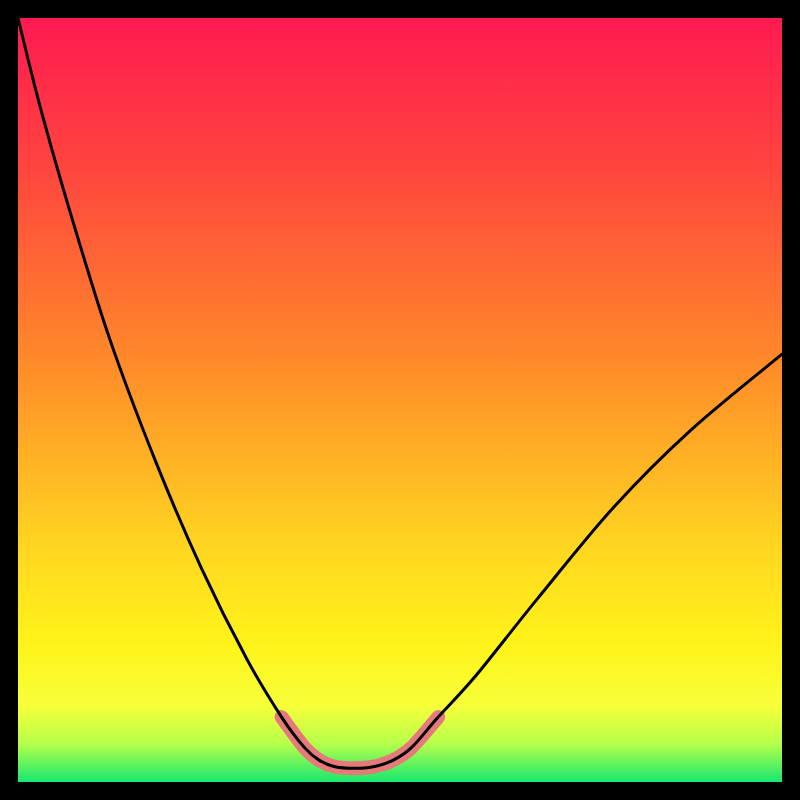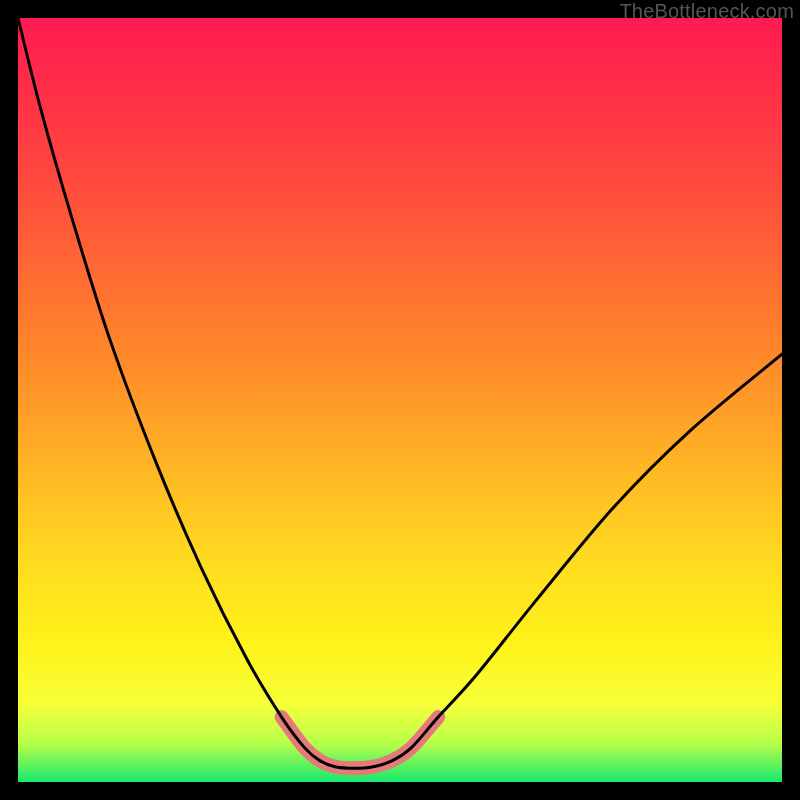--- a/index.html
+++ b/index.html
@@ -62,14 +62,13 @@
 
 <div class="frame">
 
   <div class="plot-area" style="--c0: #ff1a52; --c1: #ff463e; --c2: #ff8a2a; --c3: #ffd820; --c4: #fff31a; --c5: #f6ff3a; --c6: #b6ff4a; --c7: #17e86f;">
     <svg class="curve" viewBox="0 0 764 764">
       <path id="highlight-path" fill="none" stroke-linecap="round" stroke-linejoin="round" d="M 263.58 699.06 C 267.4 704.1533333333333, 280.1333333333333 722.362, 286.5 729.62 C 292.8666666666667 736.878, 296.6866666666667 739.4246666666666, 301.78000000000003 742.608 C 306.87333333333333 745.7913333333333, 311.33 747.4466666666667, 317.06 748.72 C 322.79 749.9933333333333, 329.79333333333335 750.248, 336.16 750.248 C 342.5266666666667 750.248, 348.8933333333333 749.9933333333333, 355.26 748.72 C 361.62666666666667 747.4466666666667, 367.99333333333334 745.7913333333333, 374.36 742.608 C 380.7266666666667 739.4246666666666, 385.82000000000005 736.878, 393.46000000000004 729.62 C 401.1 722.362, 415.7433333333334 704.1533333333333, 420.20000000000005 699.06" stroke="#e67a7a" stroke-width="14"></path>
       <path id="curve-path" fill="none" stroke-linecap="round" stroke-linejoin="round" d="M 0 0 C 3.82 15.279999999999992, 14.006666666666664 58.57333333333329, 22.919999999999998 91.67999999999995 C 31.833333333333332 124.7866666666666, 42.02 160.43999999999997, 53.480000000000004 198.64 C 64.94 236.84, 77.67333333333333 280.1333333333334, 91.67999999999999 320.88000000000005 C 105.68666666666665 361.6266666666667, 122.23999999999998 404.92, 137.51999999999998 443.12 C 152.79999999999998 481.32, 168.07999999999998 516.9733333333332, 183.35999999999999 550.0799999999999 C 198.64 583.1866666666666, 215.82999999999998 616.93, 229.2 641.76 C 242.57 666.59, 254.02999999999997 684.4166666666666, 263.58 699.06 C 273.13 713.7033333333333, 280.1333333333333 722.362, 286.5 729.62 C 292.8666666666667 736.878, 296.6866666666667 739.4246666666666, 301.78000000000003 742.608 C 306.87333333333333 745.7913333333333, 311.33 747.4466666666667, 317.06 748.72 C 322.79 749.9933333333333, 329.79333333333335 750.248, 336.16 750.248 C 342.5266666666667 750.248, 348.8933333333333 749.9933333333333, 355.26 748.72 C 361.62666666666667 747.4466666666667, 367.99333333333334 745.7913333333333, 374.36 742.608 C 380.7266666666667 739.4246666666666, 385.82000000000005 736.878, 393.46000000000004 729.62 C 401.1 722.362, 409.3766666666667 711.1566666666666, 420.20000000000005 699.06 C 431.02333333333337 686.9633333333333, 441.84666666666664 676.7766666666666, 458.4 657.04 C 474.9533333333333 637.3033333333333, 496.59999999999997 608.6533333333333, 519.52 580.64 C 542.44 552.6266666666667, 570.4533333333334 516.9733333333334, 595.9200000000001 488.96000000000004 C 621.3866666666668 460.9466666666667, 644.3066666666667 438.0266666666667, 672.32 412.56 C 700.3333333333334 387.0933333333333, 748.72 348.8933333333333, 764 336.15999999999997" stroke="#000000" stroke-width="3"></path>
     </svg>
   </div>
 
-  <div class="watermark">TheBottleneck.com</div>
 </div>
 
 </body></html>

